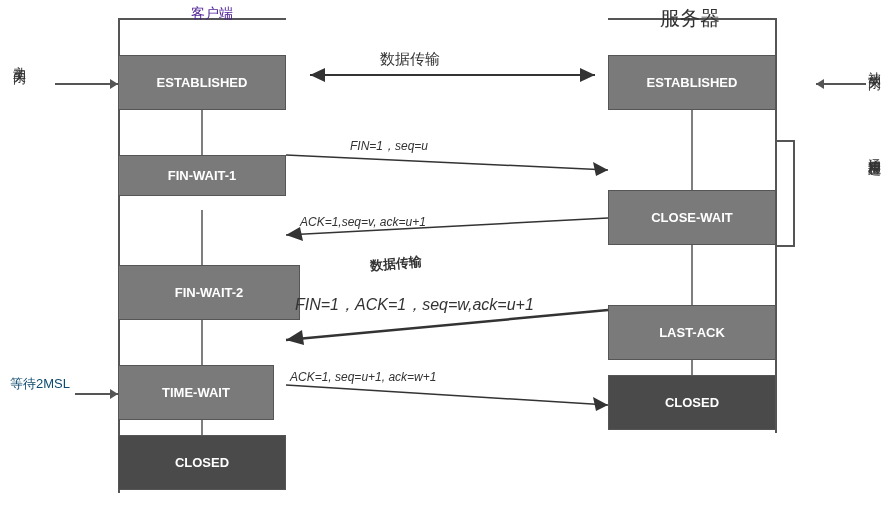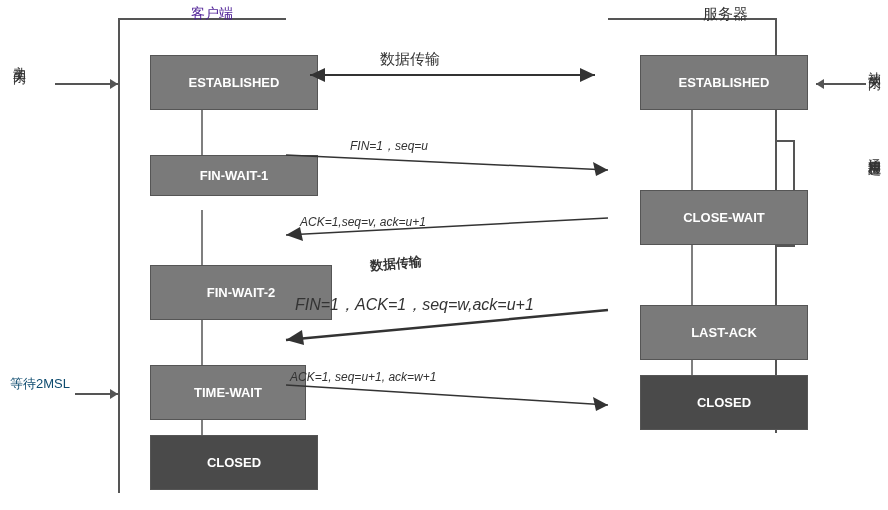--- a/index.html
+++ b/index.html
@@ -21,21 +21,20 @@
     
     .state-box {
       position: absolute;
       display: flex;
       align-items: center;
       justify-content: center;
       font-size: 13px;
       font-weight: bold;
       color: #fff;
       border: 1px solid #555;
-      margin-left: 32px;
     }
 
     .state-box.medium-gray {
       background: #7a7a7a;
     }
 
     .state-box.dark-gray {
       background: #4a4a4a;
     }
 
@@ -65,21 +64,21 @@
 <body>
 
 <div class="diagram-container">
 
   <div style="position:absolute;top:18px;left:118px;width:168px;height:2px;background:#555;"></div>
   <div style="position:absolute;top:18px;left:118px;width:2px;height:475px;background:#555;"></div>
   <div style="position:absolute;top:5px;left:175px;font-size:14px;color:#4c1d95;margin-left:16px;">客户端</div>
 
   <div style="position:absolute;top:18px;left:608px;width:168px;height:2px;background:#555;"></div>
   <div style="position:absolute;top:18px;left:775px;width:2px;height:415px;background:#555;"></div>
-  <div style="position:absolute;top:5px;left:660px;font-size:15px;color:#333;margin-left:43px;">服务器</div>
+  <div style="position:absolute;top:5px;left:660px;font-size:20px;color:#333;">服务器</div>
 
   <div style="position:absolute;left:10px;top:55px;display:flex;flex-direction:column;align-items:center;">
     <span style="writing-mode:vertical-rl;text-orientation:mixed;font-size:13px;color:#333;letter-spacing:2px;">主动关闭</span>
   </div>
 
   <div style="position:absolute;left:55px;top:83px;width:63px;height:2px;background:#555;">
     <div style="position:absolute;right:0;top:-4px;width:0;height:0;border-top:5px solid transparent;border-bottom:5px solid transparent;border-left:8px solid #555;"></div>
   </div>
 
   <div style="position:absolute;left:10px;top:375px;display:flex;flex-direction:column;align-items:center;">

